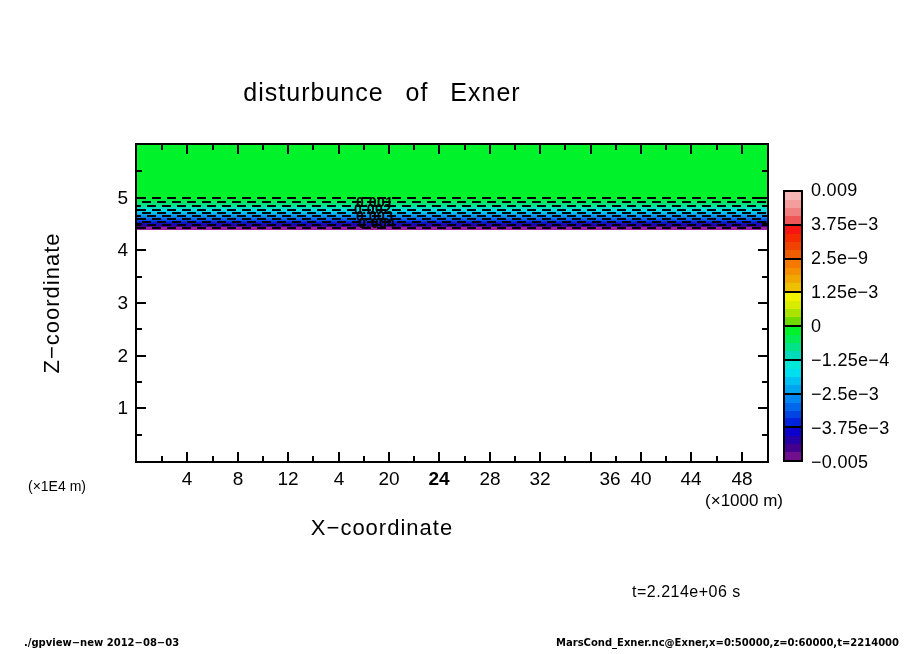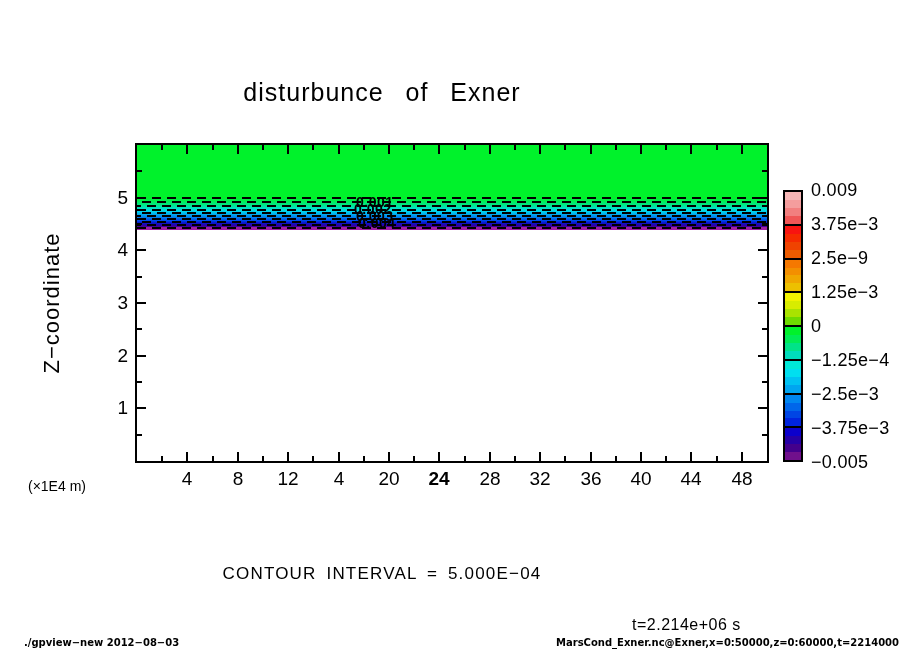--- a/index.html
+++ b/index.html
@@ -33,21 +33,21 @@
   .xticklabel{position:absolute;width:60px;text-align:center;font-size:19px;top:468px;}
   .yticklabel{position:absolute;width:38px;text-align:right;font-size:19px;height:22px;line-height:22px;}
   .axis-xlabel{position:absolute;left:0;right:140px;top:515px;text-align:center;font-size:22px;letter-spacing:1px;}
   .axis-ylabel{
     position:absolute;left:-63px;top:290px;width:230px;text-align:center;
     font-size:22px;letter-spacing:1px;transform:rotate(-90deg);transform-origin:center;
   }
   .unit-y{position:absolute;left:28px;top:478px;font-size:14px;}
   .unit-x{position:absolute;left:648px;top:491px;width:135px;text-align:right;font-size:17px;}
   .contour-interval{position:absolute;left:0;right:140px;top:564px;text-align:center;font-size:17px;letter-spacing:1.2px;word-spacing:4px;}
-  .time-label{position:absolute;left:632px;top:616px;font-size:16px;letter-spacing:.5px;}
+  .time-label{position:absolute;left:632px;top:583px;font-size:16px;letter-spacing:.5px;}
   .footer{position:absolute;top:637px;font-size:10px;font-weight:bold;font-family:"DejaVu Sans",sans-serif;}
   .footer-left{left:24px;}
   .footer-right{left:556px;}
   .colorbar{
     position:absolute;left:783px;top:190px;width:20px;height:272px;
     border:2px solid #000;box-sizing:border-box;display:flex;flex-direction:column;
   }
   .cb-seg{flex:1;}
   .cb-sep{border-top:2px solid #000;}
   .cb-label{position:absolute;left:811px;font-size:18px;height:22px;line-height:22px;letter-spacing:.3px;}
@@ -146,48 +146,49 @@
       <div class="tick" style="top: 183px; right: 0px; width: 5px; height: 2px;"></div>
       <div class="tick" style="top: 131px; left: 0px; width: 5px; height: 2px;"></div>
       <div class="tick" style="top: 131px; right: 0px; width: 5px; height: 2px;"></div>
       <div class="tick" style="top: 78px; left: 0px; width: 5px; height: 2px;"></div>
       <div class="tick" style="top: 78px; right: 0px; width: 5px; height: 2px;"></div>
       <div class="tick" style="top: 25px; left: 0px; width: 5px; height: 2px;"></div>
       <div class="tick" style="top: 25px; right: 0px; width: 5px; height: 2px;"></div>
     </div>
 
   <div class="unit-y">(×1E4 m)</div>
-
+  <div class="unit-x">(×1000 m)</div>
+
+  <div class="axis-xlabel">X−coordinate</div>
 
   <div class="colorbar">
       <div class="cb-seg" style="background: linear-gradient(rgb(246, 182, 182) 0px, rgb(246, 182, 182) 25%, rgb(244, 157, 157) 25%, rgb(244, 157, 157) 50%, rgb(242, 127, 127) 50%, rgb(242, 127, 127) 75%, rgb(240, 86, 86) 75%, rgb(240, 86, 86) 100%);"></div>
       <div class="cb-seg cb-sep" style="background: linear-gradient(rgb(248, 20, 16) 0px, rgb(248, 20, 16) 25%, rgb(245, 43, 0) 25%, rgb(245, 43, 0) 50%, rgb(240, 67, 0) 50%, rgb(240, 67, 0) 75%, rgb(236, 92, 0) 75%, rgb(236, 92, 0) 100%);"></div>
       <div class="cb-seg cb-sep" style="background: linear-gradient(rgb(245, 120, 0) 0px, rgb(245, 120, 0) 25%, rgb(243, 143, 0) 25%, rgb(243, 143, 0) 50%, rgb(240, 167, 0) 50%, rgb(240, 167, 0) 75%, rgb(237, 192, 0) 75%, rgb(237, 192, 0) 100%);"></div>
       <div class="cb-seg cb-sep" style="background: linear-gradient(rgb(242, 242, 0) 0px, rgb(242, 242, 0) 25%, rgb(216, 236, 0) 25%, rgb(216, 236, 0) 50%, rgb(170, 227, 0) 50%, rgb(170, 227, 0) 75%, rgb(111, 218, 0) 75%, rgb(111, 218, 0) 100%);"></div>
       <div class="cb-seg cb-sep" style="background: linear-gradient(rgb(0, 242, 43) 0px, rgb(0, 242, 43) 25%, rgb(0, 236, 85) 25%, rgb(0, 236, 85) 50%, rgb(0, 227, 136) 50%, rgb(0, 227, 136) 75%, rgb(0, 220, 187) 75%, rgb(0, 220, 187) 100%);"></div>
       <div class="cb-seg cb-sep" style="background: linear-gradient(rgb(0, 232, 216) 0px, rgb(0, 232, 216) 25%, rgb(0, 223, 240) 25%, rgb(0, 223, 240) 50%, rgb(0, 194, 242) 50%, rgb(0, 194, 242) 75%, rgb(0, 165, 240) 75%, rgb(0, 165, 240) 100%);"></div>
       <div class="cb-seg cb-sep" style="background: linear-gradient(rgb(0, 134, 240) 0px, rgb(0, 134, 240) 25%, rgb(0, 102, 234) 25%, rgb(0, 102, 234) 50%, rgb(0, 69, 228) 50%, rgb(0, 69, 228) 75%, rgb(0, 36, 222) 75%, rgb(0, 36, 222) 100%);"></div>
       <div class="cb-seg cb-sep" style="background: linear-gradient(rgb(11, 0, 204) 0px, rgb(11, 0, 204) 25%, rgb(38, 0, 166) 25%, rgb(38, 0, 166) 50%, rgb(68, 0, 140) 50%, rgb(68, 0, 140) 75%, rgb(112, 16, 140) 75%, rgb(112, 16, 140) 100%);"></div>
     </div>
 
-  <div class="contour-interval">CONTOUR INTERVAL = 5.000E−04</div>
   <div class="time-label">t=2.214e+06 s</div>
 
   <div class="footer footer-left">./gpview−new  2012−08−03</div>
   <div class="footer footer-right">MarsCond_Exner.nc@Exner,x=0:50000,z=0:60000,t=2214000</div>
 
 <div class="xticklabel" style="left: 157px;">4</div>
     <div class="xticklabel" style="left: 208px;">8</div>
     <div class="xticklabel" style="left: 258px;">12</div>
     <div class="xticklabel" style="left: 309px;">4</div>
     <div class="xticklabel" style="left: 359px;">20</div>
     <div class="xticklabel" style="left: 409px; font-weight: bold;">24</div>
     <div class="xticklabel" style="left: 460px;">28</div>
     <div class="xticklabel" style="left: 510px;">32</div>
-    <div class="xticklabel" style="left: 561px;">36</div>
+    <div class="xticklabel" style="left: 580px;">36</div>
     <div class="xticklabel" style="left: 611px;">40</div>
     <div class="xticklabel" style="left: 661px;">44</div>
     <div class="xticklabel" style="left: 712px;">48</div>
     <div class="yticklabel" style="left: 90px; top: 397px;">1</div>
     <div class="yticklabel" style="left: 90px; top: 345px;">2</div>
     <div class="yticklabel" style="left: 90px; top: 292px;">3</div>
     <div class="yticklabel" style="left: 90px; top: 239px;">4</div>
     <div class="yticklabel" style="left: 90px; top: 187px;">5</div>
     <div class="cb-label" style="top: 179px;">0.009</div>
     <div class="cb-label" style="top: 213px;">3.75e−3</div>

